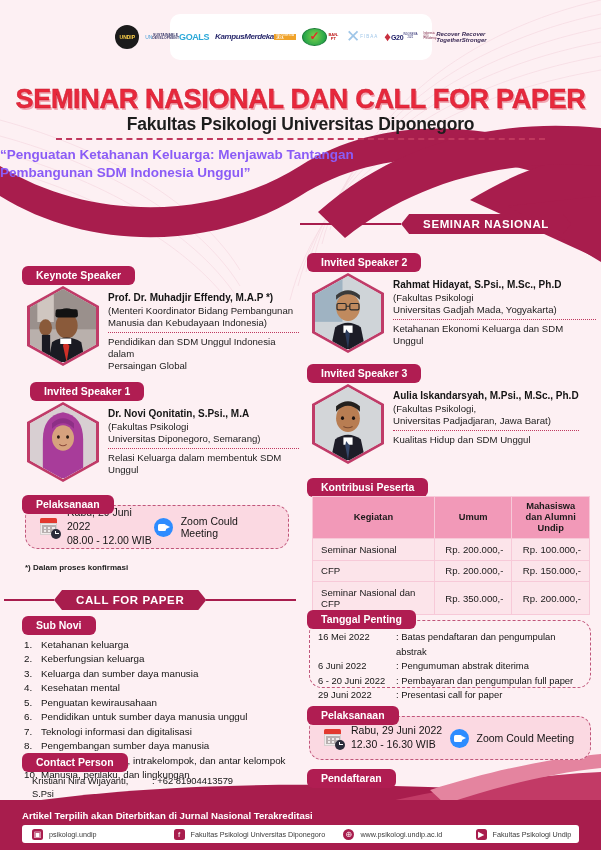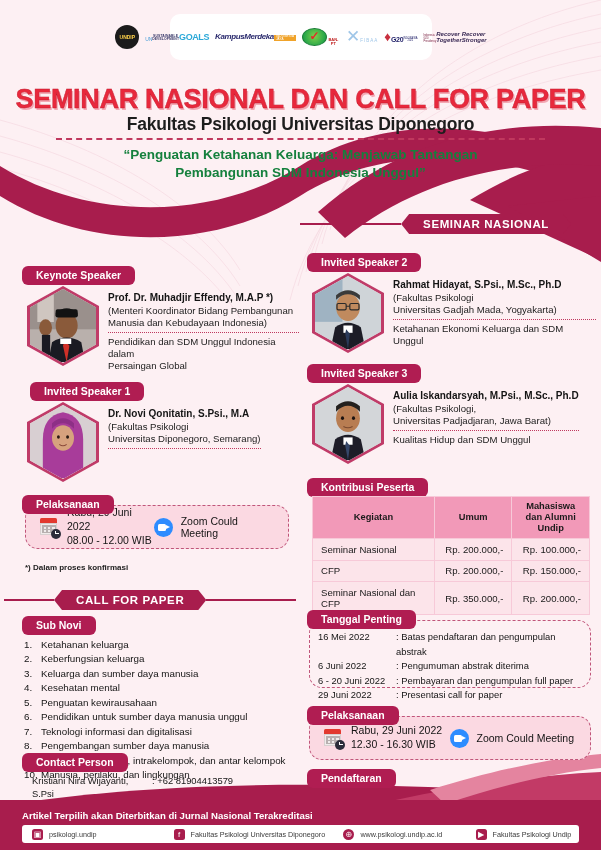--- a/index.html
+++ b/index.html
@@ -19,21 +19,21 @@
   .bg-lines { position:absolute; inset:0; pointer-events:none; }
   .wave-svg { position:absolute; left:0; top:0; width:601px; height:850px; pointer-events:none; }
 
   
   .logobar {
     position:absolute; left:170px; top:14px; width:262px; height:46px;
     background:#ffffff; border-radius:10px;
     display:flex; align-items:center; justify-content:center; gap:6px;
     padding:0 8px;
   }
-  .logo { display:flex; align-items:flex-end; justify-content:center; }
+  .logo { display:flex; align-items:center; justify-content:center; }
   .logo-undip {
     width:24px; height:24px; border-radius:50%;
     background:#1b1b1b; color:#ffd24a; font-size:5px; font-weight:bold;
     display:flex; align-items:center; justify-content:center; text-align:center; line-height:1;
   }
   .logo-sdg { text-align:center; line-height:1; }
   .logo-sdg .un { font-size:5px; color:#4a9fd8; letter-spacing:-.2px; }
   .logo-sdg .sd { font-size:3.4px; color:#3a3a6a; font-weight:bold; letter-spacing:.1px; }
   .logo-sdg .goals { font-size:9px; color:#2aa8d8; font-weight:bold; letter-spacing:-.4px; }
   .logo-km { text-align:left; line-height:1.05; }
@@ -71,22 +71,22 @@
   }
   .sub-title {
     position:absolute; left:0; top:114px; width:601px; text-align:center;
     font-size:17.5px; font-weight:bold; color:#1d1d1d; letter-spacing:-.2px;
   }
   .title-rule {
     position:absolute; left:56px; top:138px; width:489px; height:0;
     border-top:2px dashed #c0385e;
   }
   .theme {
-    position:absolute; left:0; top:146px; width:601px; text-align:center;
-    font-size:13.5px; font-weight:bold; color:#15803d; line-height:1.35;
+    position:absolute; left:0; top:146px; width:601px; text-align:left;
+    font-size:13.5px; font-weight:bold; color:#8b5cf6; line-height:1.35;
   }
 
   
   .ribbon-wrap { position:absolute; display:flex; align-items:center; }
   .ribbon {
     background:#a81d4d; color:#ffffff; font-weight:bold;
     font-size:11.5px; letter-spacing:.6px; padding:4px 22px;
     clip-path: polygon(8px 0, calc(100% - 8px) 0, 100% 50%, calc(100% - 8px) 100%, 8px 100%, 0 50%);
   }
   .ribbon-line { height:1.5px; background:#a81d4d; flex:1; }
@@ -320,20 +320,21 @@
           <ellipse cx="41" cy="35" rx="1.6" ry="1.9" fill="#2a1a12"></ellipse>
           <path d="M32 43 q4 3 8 0" stroke="#8a4a3a" stroke-width="1.2" fill="none"></path>
         </svg>
       </div>
     </div>
     <div class="sp-text">
       <div class="sp-name">Dr. Novi Qonitatin, S.Psi., M.A</div>
       <div class="sp-aff">(Fakultas Psikologi</div>
       <div class="sp-aff">Universitas Diponegoro, Semarang)</div>
       <div class="sp-rule"></div>
+      <div class="sp-topic">Relasi Keluarga dalam membentuk SDM Unggul</div>
     </div>
   </div>
 
   <div style="position:absolute; left:307px; top:252px;">
     <span class="pill">Invited Speaker 2</span>
   </div>
   <div class="speaker" style="left:312px; top:273px; width:284px;">
     <div class="hex">
       <div class="hex-inner">
         <svg class="photo" viewBox="0 0 72 80" preserveAspectRatio="xMidYMid slice">

